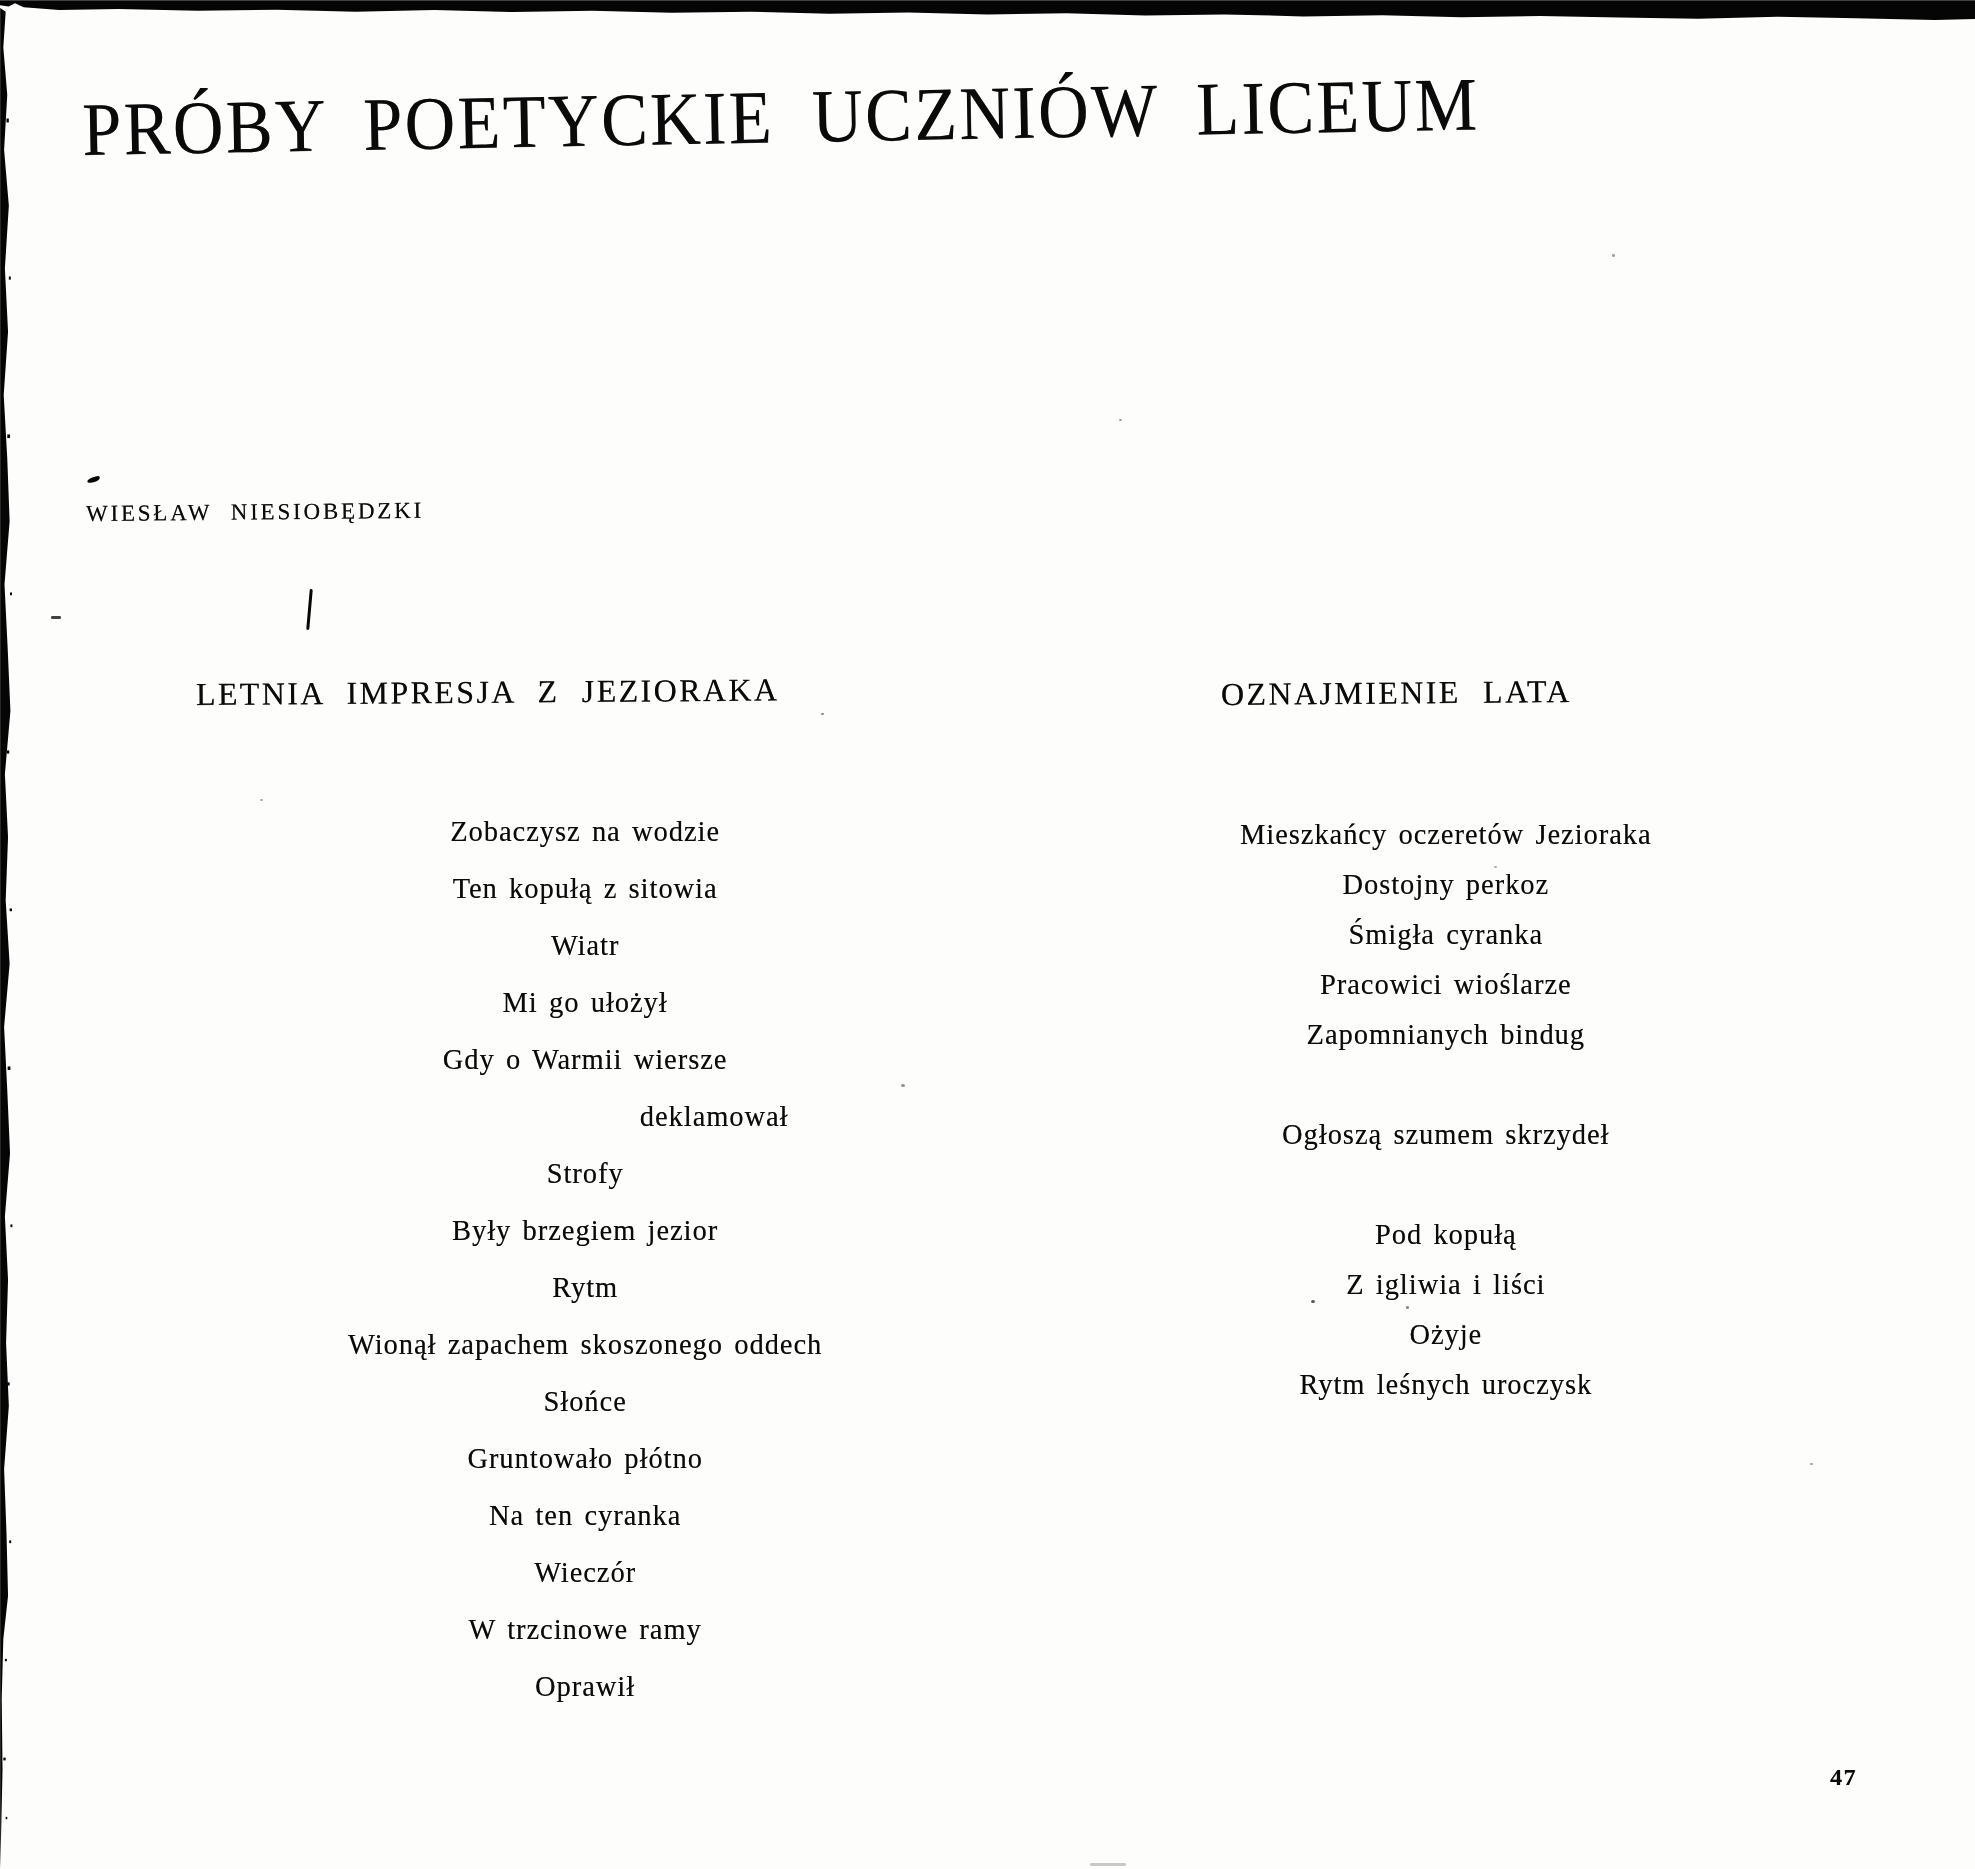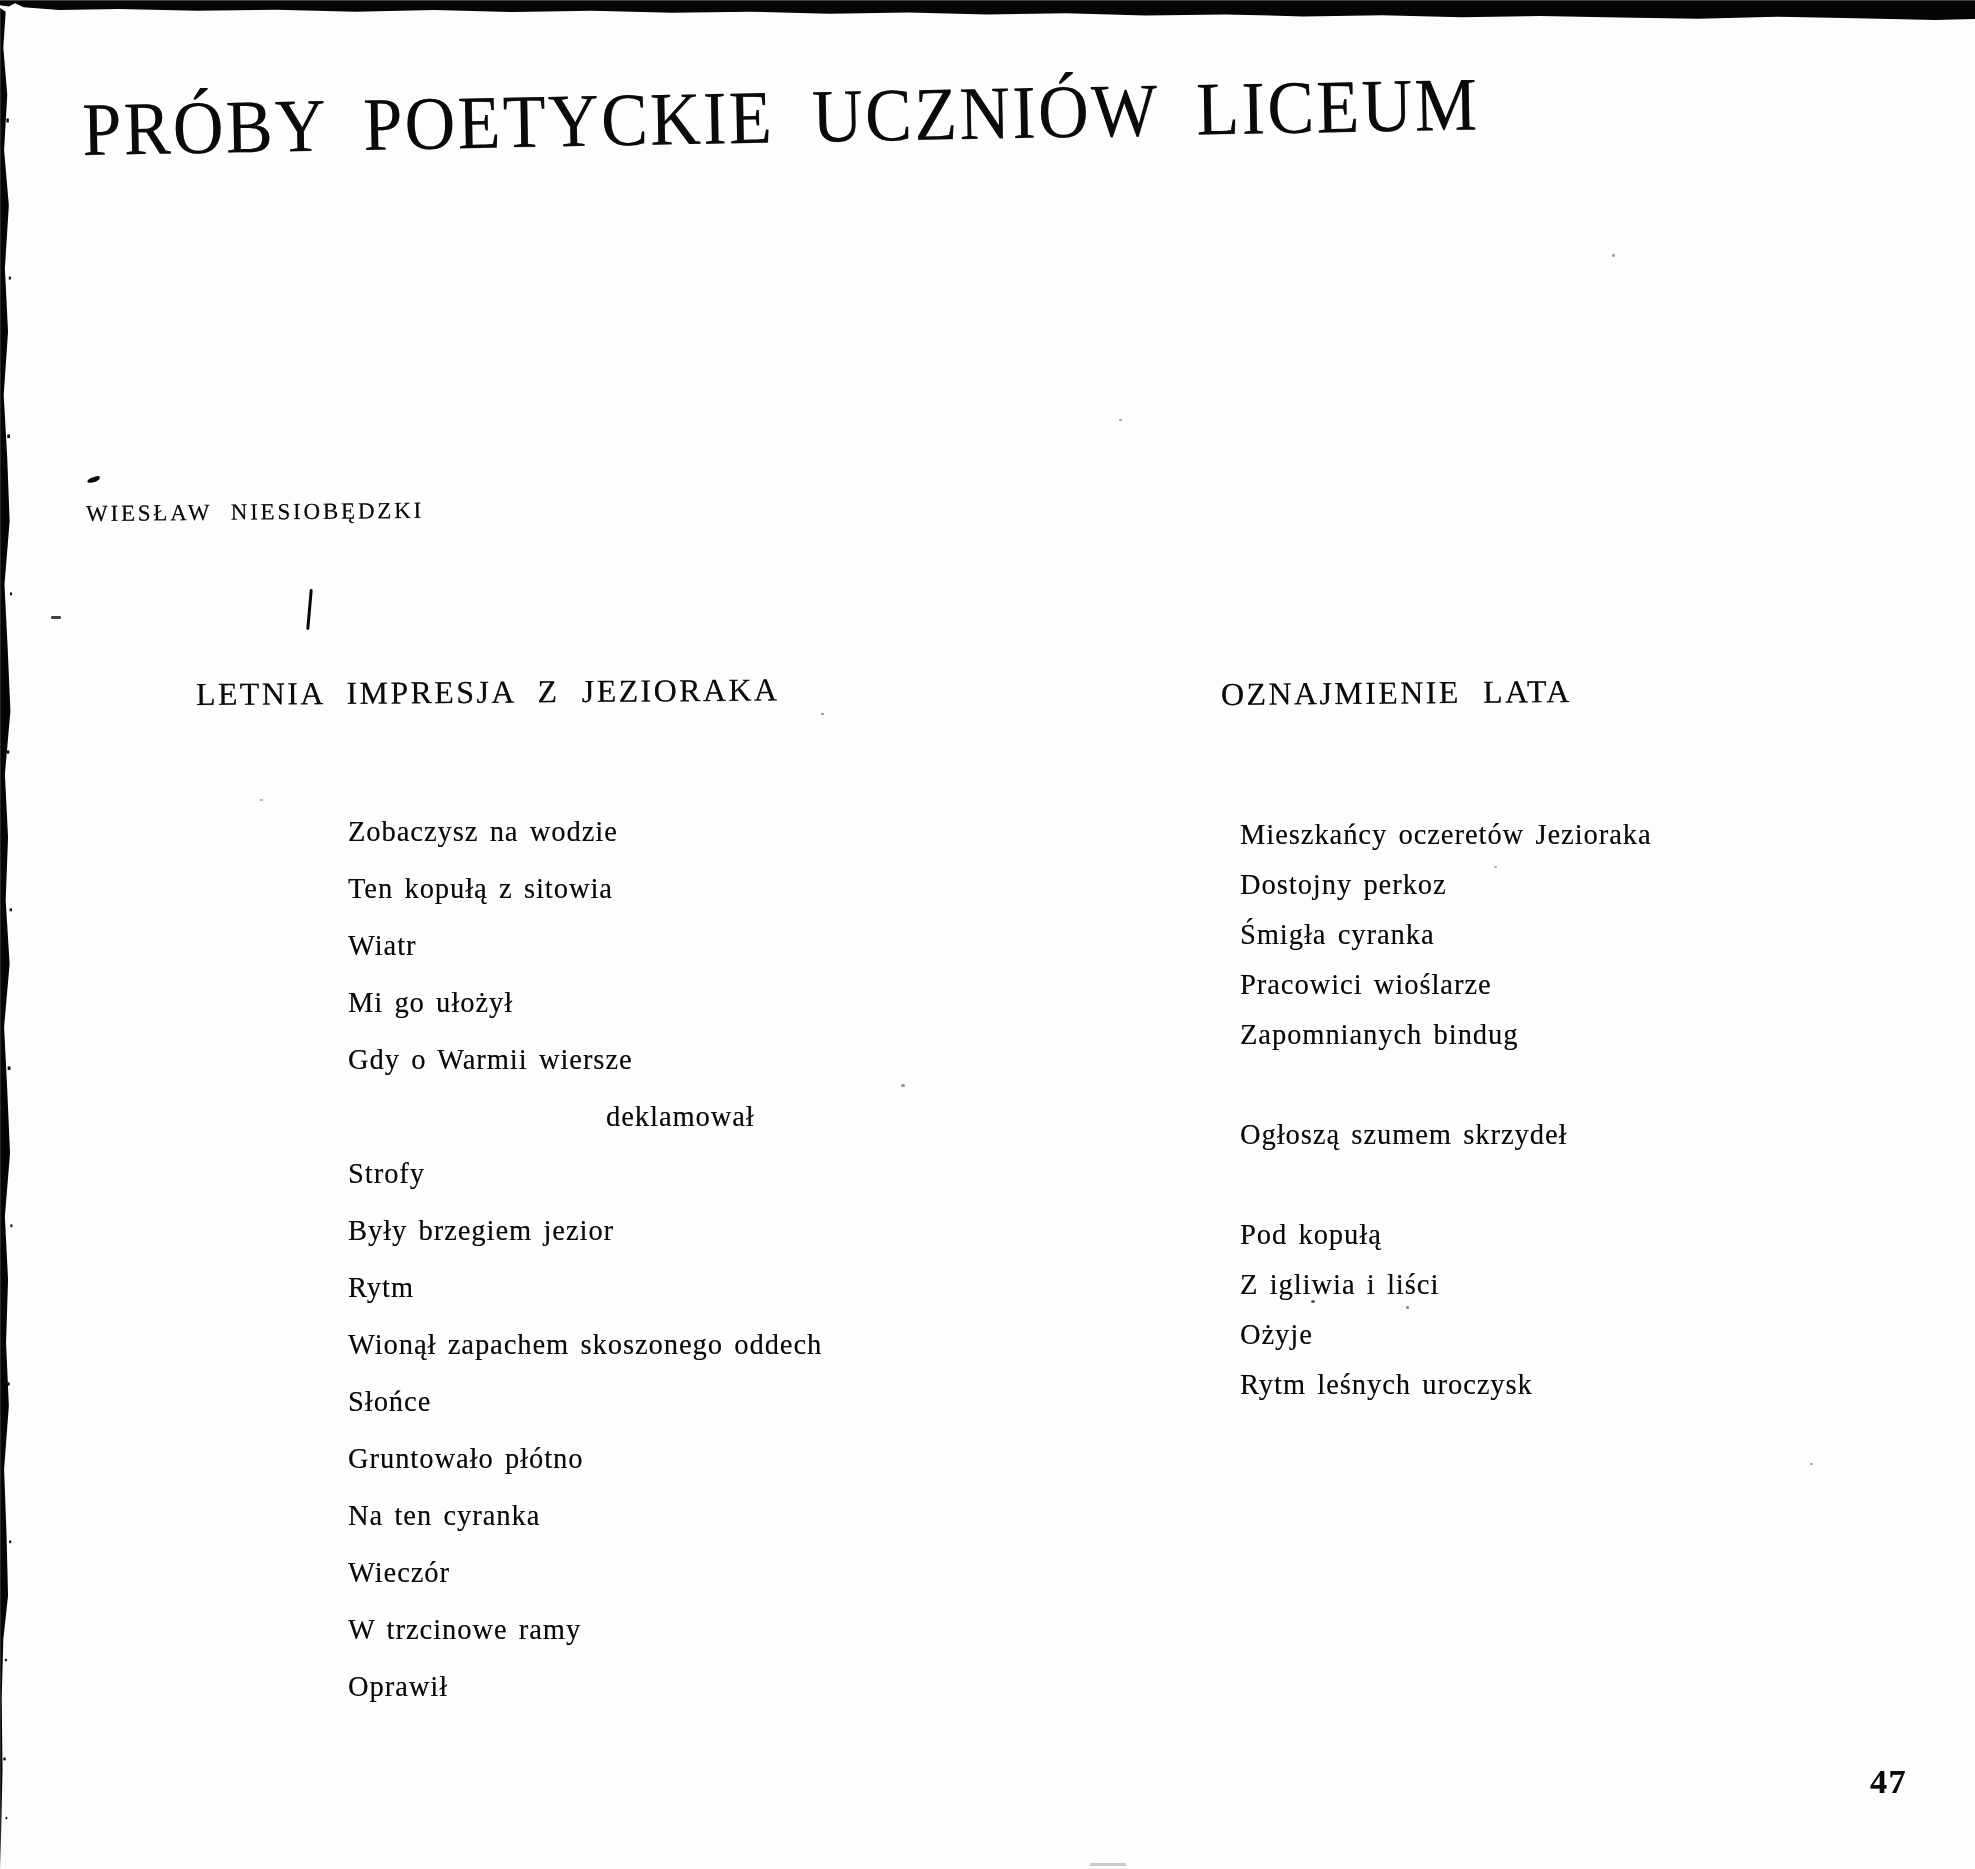--- a/index.html
+++ b/index.html
@@ -40,32 +40,32 @@
     font-size: 32px; line-height: 1;
     letter-spacing: 2.4px; word-spacing: 12px;
   }
   #poem-title-left  { left: 196px;  top: 678px; transform: rotate(-0.45deg); transform-origin: 0 100%; }
   #poem-title-right { left: 1221px; top: 678px; transform: rotate(-0.5deg);  transform-origin: 0 100%; }
   .poem-col {
     position: absolute;
     font-size: 28.4px;
     letter-spacing: 1px; word-spacing: 3.2px;
     text-shadow: 0.2px 0.2px 0.2px rgba(0,0,0,0.5);
+    text-align: center;
   }
   #poem-col-left  { left: 348px;  top: 803px; line-height: 57px; }
   #poem-col-right { left: 1240px; top: 810px; line-height: 50px; }
   #poem-col-right .stanza + .stanza { margin-top: 50px; }
   .poem-line { white-space: nowrap; }
   .poem-line.indent { margin-left: 258px; }
   #page-number {
     left: 1830px; top: 1765px;
-    font-size: 34px; line-height: 1;
+    font-size: 24px; line-height: 1;
     font-weight: bold;
     letter-spacing: 1.6px;
-    margin-left: 40px;
   }
   
   .ink { position: absolute; background: #060606; }
   #stray-slash {
     left: 308px; top: 589px; width: 3.2px; height: 41px;
     transform: rotate(5deg); border-radius: 1.6px;
   }
   #stray-dash {
     left: 87px; top: 477px; width: 13.4px; height: 5.1px;
     transform: rotate(-14deg); border-radius: 70% 30% 60% 40%;

